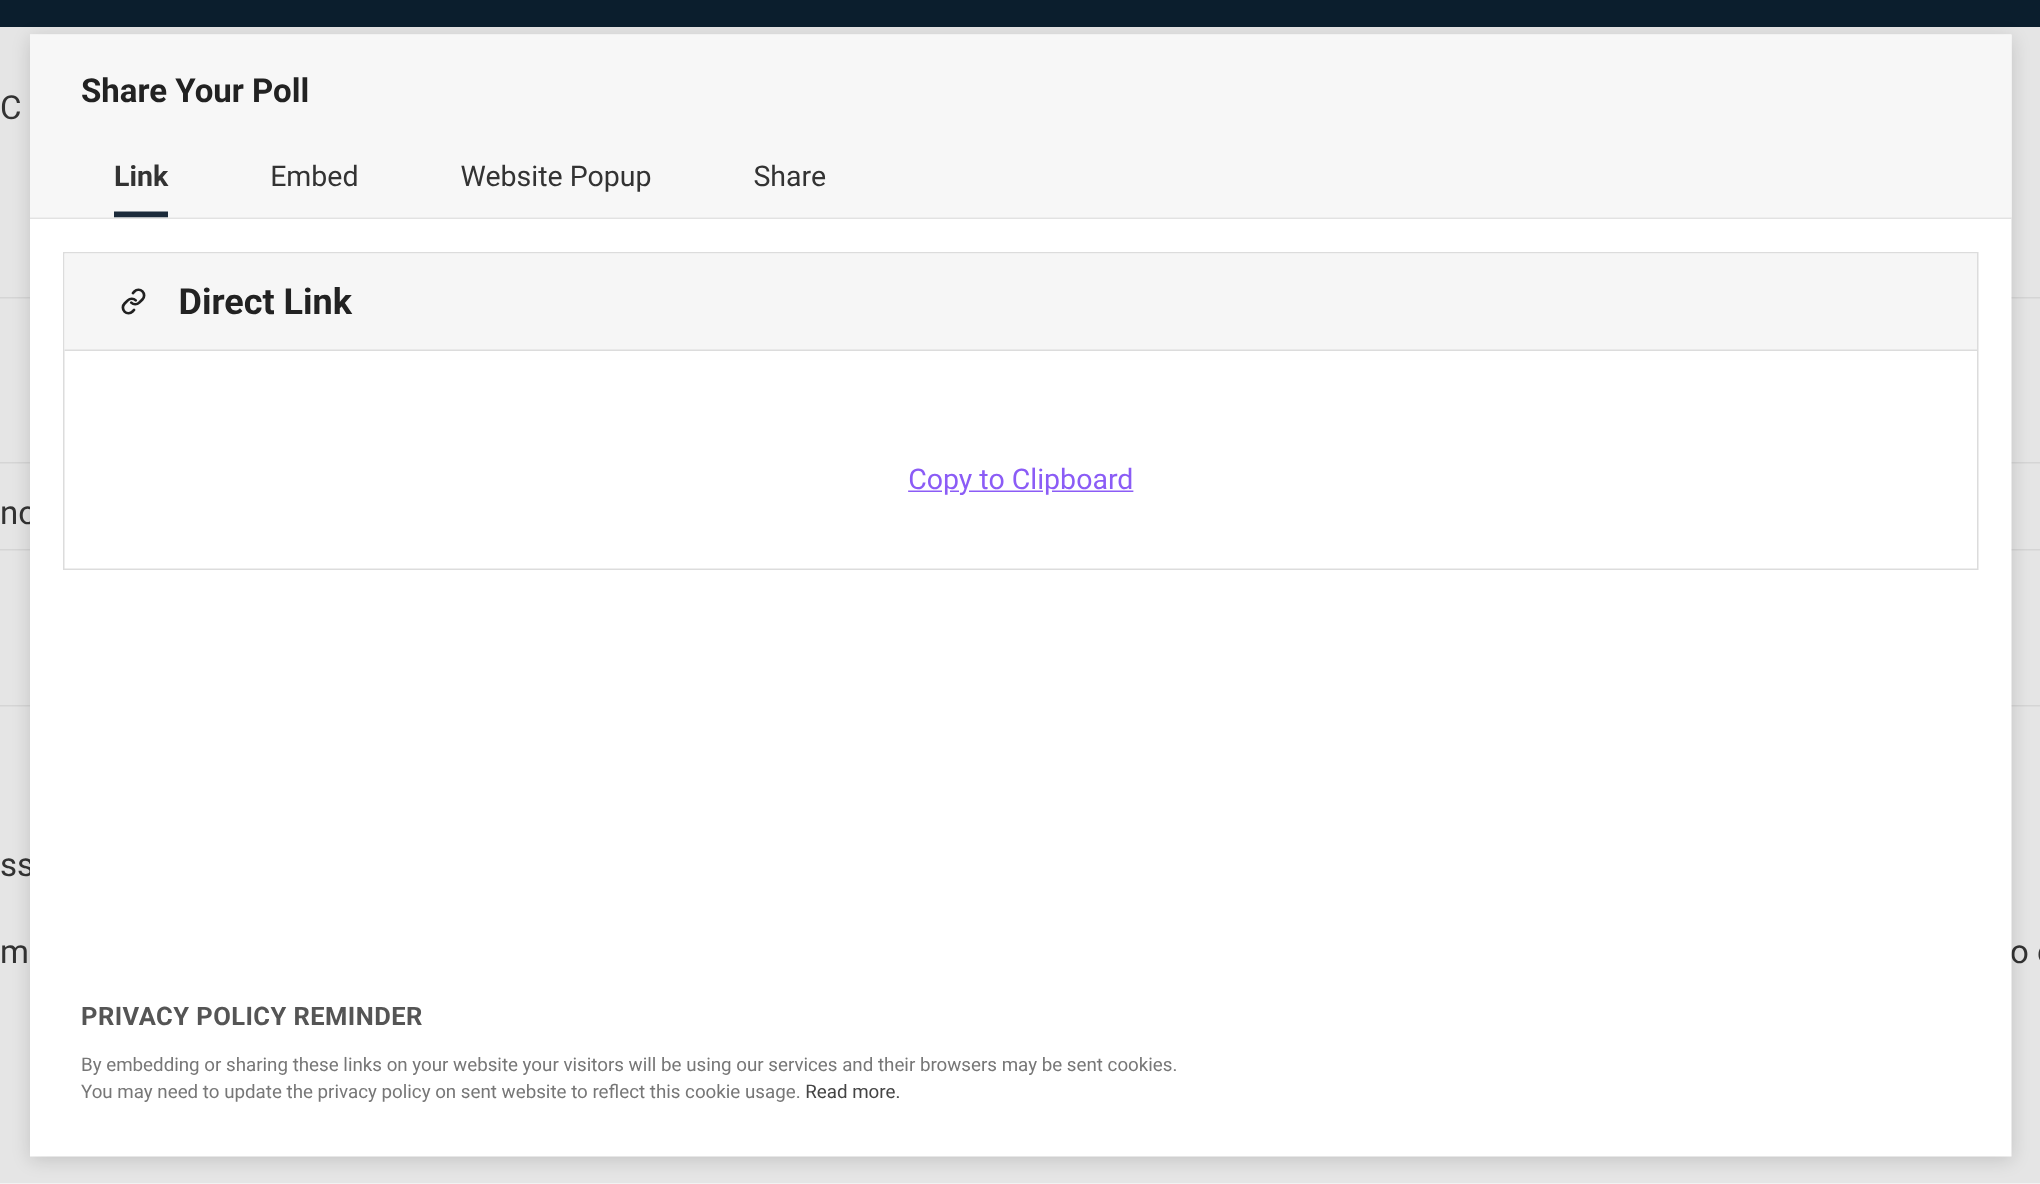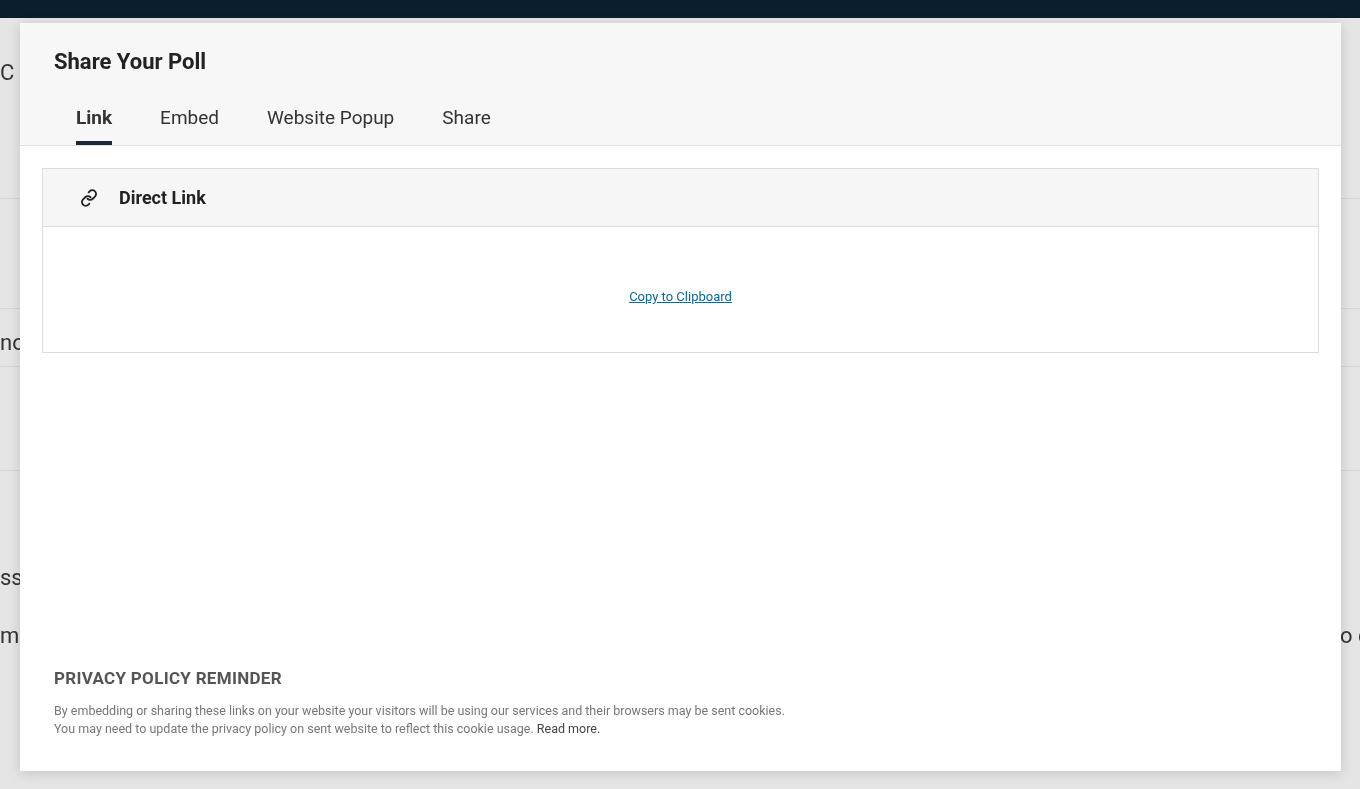--- a/index.html
+++ b/index.html
@@ -40,21 +40,21 @@
       padding: 26px 34px 0 34px;
     }
     .modal-title {
       font-size: 22px;
       font-weight: 700;
       color: #222;
       margin-bottom: 32px;
     }
     .tabs {
       display: flex;
-      gap: 48px;
+      gap: 68px;
       padding-left: 22px;
     }
     .tab {
       font-size: 19px;
       color: #333;
       padding-bottom: 12px;
       cursor: pointer;
       border-bottom: 4px solid transparent;
     }
     .tab.active {
@@ -81,44 +81,44 @@
     }
     .card-head {
       background: #f6f6f6;
       border-bottom: 1px solid #dcdcdc;
       padding: 18px 34px;
       display: flex;
       align-items: center;
       gap: 18px;
     }
     .card-title {
-      font-size: 18px;
+      font-size: 24px;
       font-weight: 700;
       color: #222;
     }
     .card-body {
       padding: 34px 30px 48px;
       display: flex;
       flex-direction: column;
       align-items: center;
     }
     .link-input {
       width: 342px;
       height: 44px;
       border: 1px solid #d0d0d0;
       border-radius: 4px;
       padding: 0 12px;
       font-size: 19px;
       color: #333;
       font-family: inherit;
     }
     .copy-link {
-      margin-top: 28px;
-      font-size: 13px;
-      color: #0369a1;
+      margin-top: 40px;
+      font-size: 19px;
+      color: #8b5cf6;
       text-decoration: underline;
       cursor: pointer;
       background: none;
       border: none;
       font-family: inherit;
     }
     .help-text {
       margin-top: 46px;
       font-size: 19px;
       color: #333;

